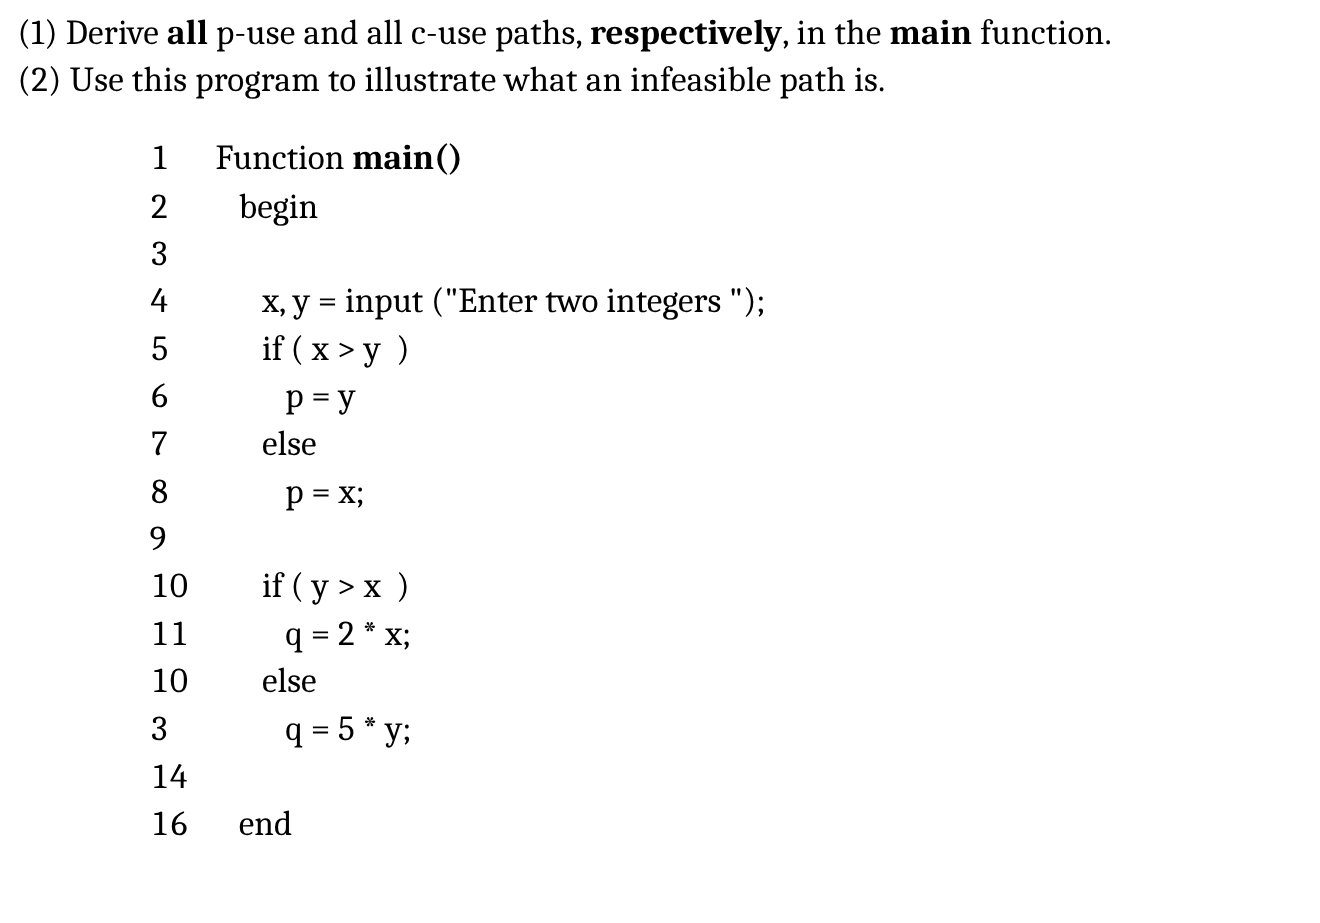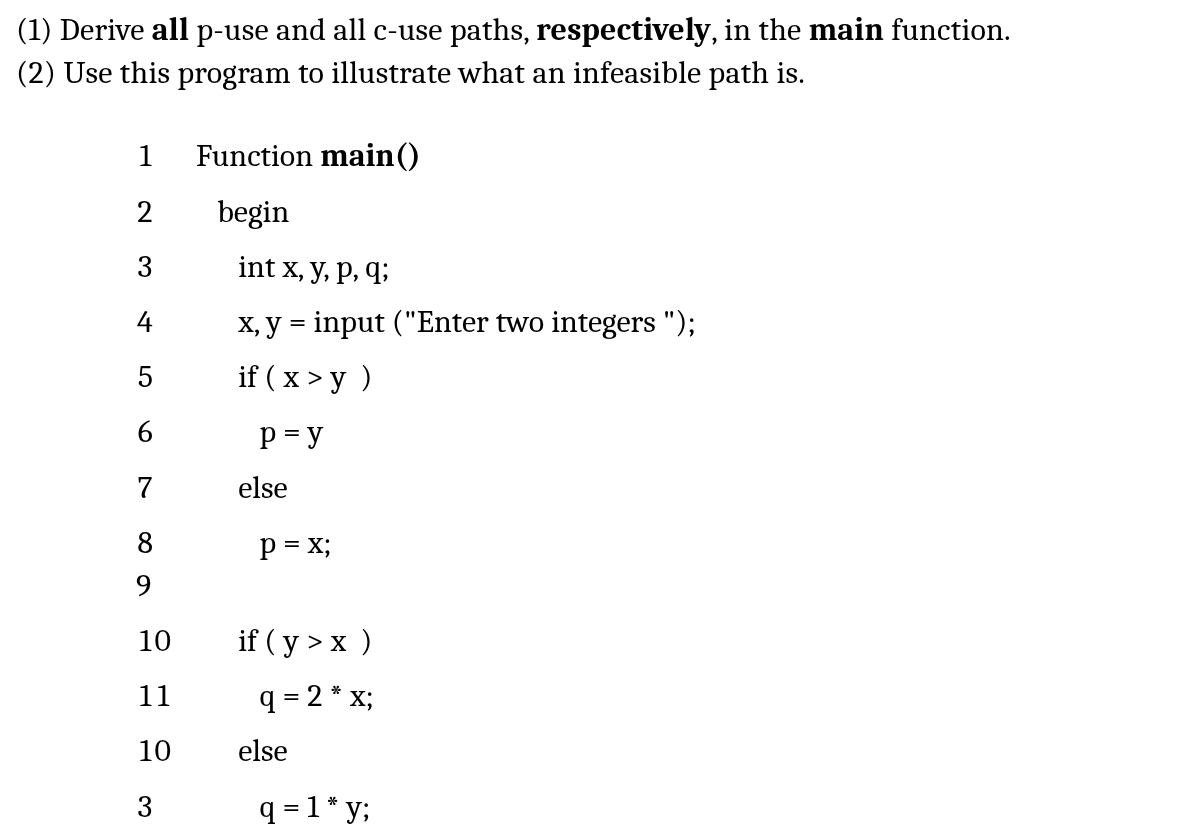--- a/index.html
+++ b/index.html
@@ -35,21 +35,20 @@
     align-items: baseline;
   }
   .lineno {
     display: inline-block;
     width: 60px;
     text-align: left;
     font-variant-numeric: tabular-nums;
   }
   .code-text {
     white-space: pre;
-    margin-top: 12px;
   }
 </style>
 </head>
 <body>
 
 <div class="page">
 
   <div class="questions">
     <div class="qline">
       <span>(1) Derive </span><span class="bold">all</span><span> p-use and all c-use paths, </span><span class="bold">respectively</span><span>, in the </span><span class="bold">main</span><span> function.</span>
@@ -61,21 +60,20 @@
       <div class="code-line">
         <span class="lineno">1</span>
         <span class="code-text"><span></span><span>Function </span><span class="bold">main()</span></span>
       </div>
       <div class="code-line">
         <span class="lineno">2</span>
         <span class="code-text"><span>   </span><span>begin</span></span>
       </div>
       <div class="code-line">
         <span class="lineno">3</span>
-        <span class="code-text"><span>      </span><span>int x, y, p, q;</span></span>
       </div>
       <div class="code-line">
         <span class="lineno">4</span>
         <span class="code-text"><span>      </span><span>x, y = input ("Enter two integers ");</span></span>
       </div>
       <div class="code-line">
         <span class="lineno">5</span>
         <span class="code-text"><span>      </span><span>if ( x &gt; y  )</span></span>
       </div>
       <div class="code-line">
@@ -101,21 +99,21 @@
       <div class="code-line">
         <span class="lineno">11</span>
         <span class="code-text"><span>         </span><span>q = 2 * x;</span></span>
       </div>
       <div class="code-line">
         <span class="lineno">10</span>
         <span class="code-text"><span>      </span><span>else</span></span>
       </div>
       <div class="code-line">
         <span class="lineno">3</span>
-        <span class="code-text"><span>         </span><span>q = 1 * y;</span></span>
+        <span class="code-text"><span>         </span><span>q = 5 * y;</span></span>
       </div>
       <div class="code-line">
         <span class="lineno">14</span>
         <span class="code-text"><span></span><span></span></span>
       </div>
       <div class="code-line">
         <span class="lineno">16</span>
         <span class="code-text"><span>   </span><span>end</span></span>
       </div>
     </div>

